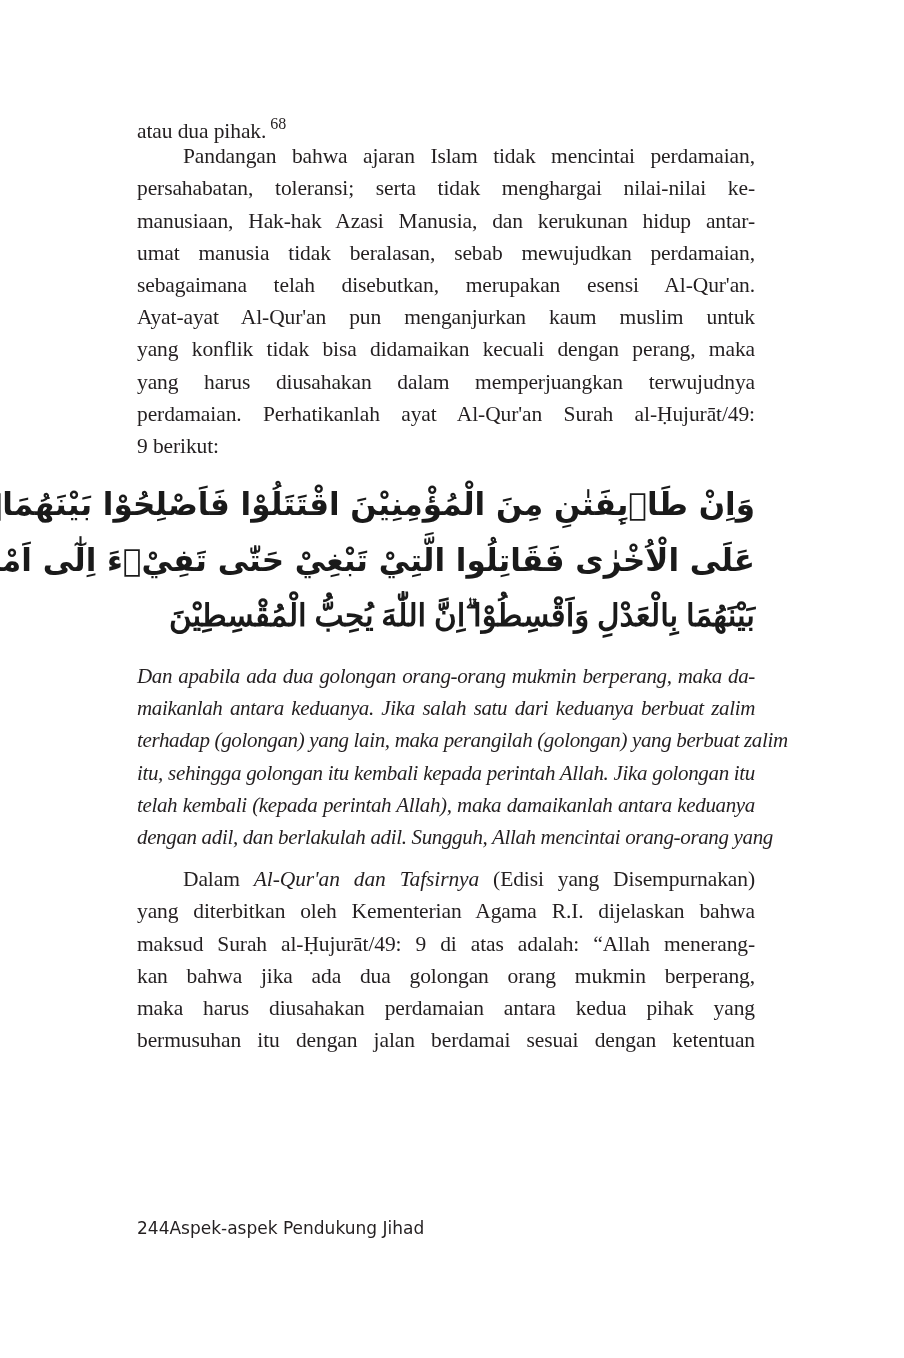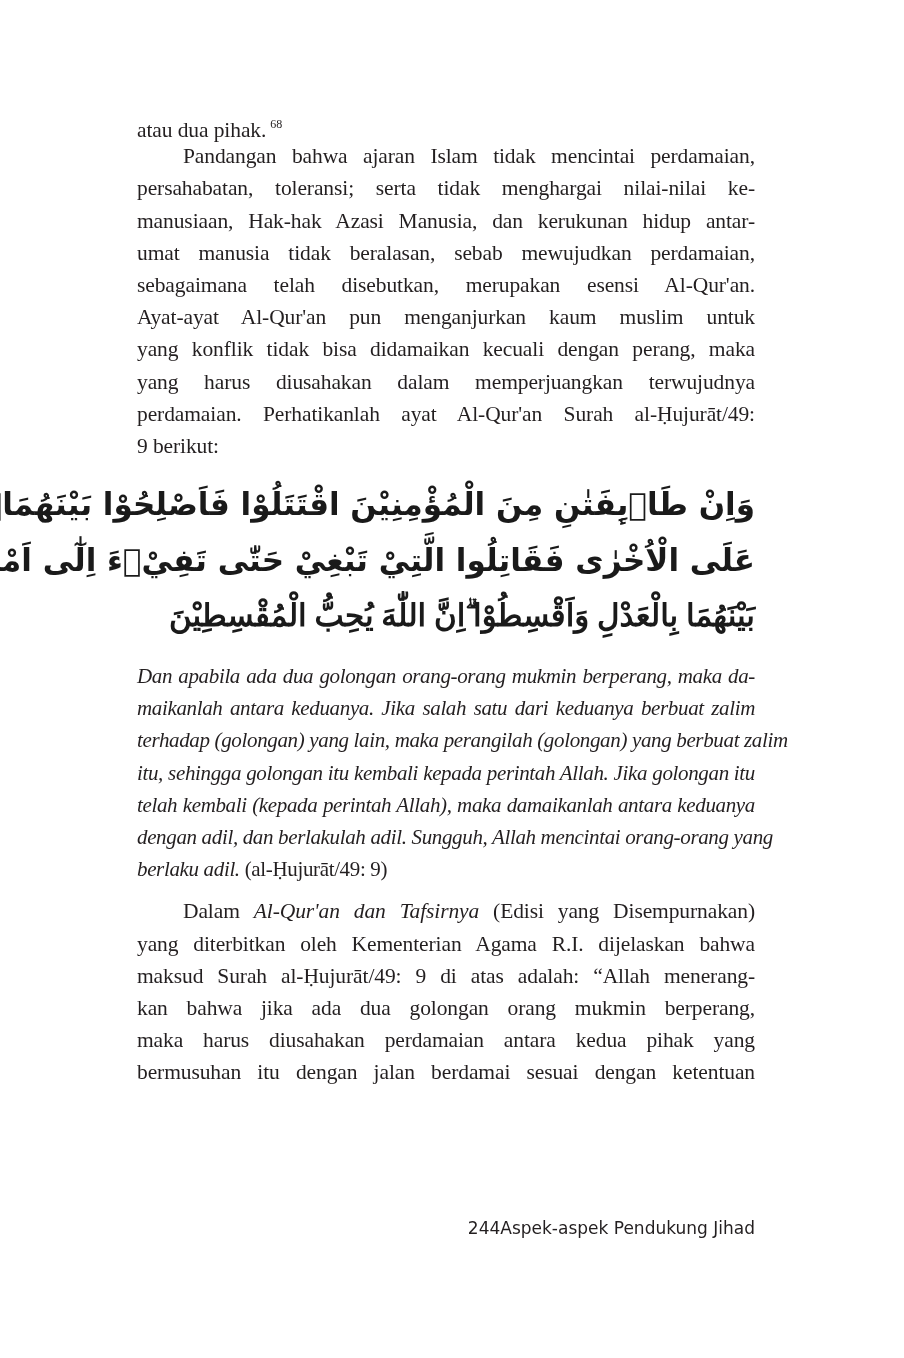--- a/index.html
+++ b/index.html
@@ -10,21 +10,21 @@
     font-size: 21.5px;
     height: 32.2px;
     line-height: 32.2px;
     white-space: nowrap;
     text-align: justify;
     text-align-last: justify;
     letter-spacing: -0.1px;
   }
   .line.last { text-align-last: left; }
   .indent { text-indent: 46px; }
-  sup.fn { font-size: 12px; vertical-align: 9px; margin-left: 4px; }
+  sup.fn { font-size: 16px; vertical-align: 9px; margin-left: 4px; }
   .arabic-block { margin-top: 14px; height: 174px; position: relative; }
   .arabic-line {
     direction: rtl;
     font-family: "DejaVu Sans", sans-serif;
     font-size: 31px;
     height: 56px;
     line-height: 56px;
     text-align: justify;
     text-align-last: justify;
     white-space: nowrap;
@@ -33,21 +33,21 @@
   }
   .arabic-line.last { text-align-last: right; padding-right: 0; font-family: Liberation Serif, serif; }
   .translation { margin-top: 10px; }
   .translation .line { font-style: italic; font-size: 21px; letter-spacing: -0.35px; }
   .translation .line .upright { font-style: normal; }
   .para2 { margin-top: 10px; }
   .it { font-style: italic; margin-top: 8px; }
   .footer {
     position: absolute; top: 1218px; left: 137px; width: 618px;
     font-family: "DejaVu Sans", sans-serif; font-size: 17px;
-    display: flex; justify-content: flex-end; color: #231f20;
+    display: flex; justify-content: flex-start; color: #231f20;
   }
 </style>
 </head>
 <body>
 
 <div class="page">
 
   <div class="line last"><span>atau dua pihak.</span><sup class="fn">68</sup></div>
 
   <div>
@@ -69,21 +69,20 @@
     <div class="arabic-line last">بَيْنَهُمَا بِالْعَدْلِ وَاَقْسِطُوْا ۗاِنَّ اللّٰهَ يُحِبُّ الْمُقْسِطِيْنَ</div>
   </div>
 
   <div class="translation">
     <div class="line">Dan apabila ada dua golongan orang-orang mukmin berperang, maka da-</div>
     <div class="line">maikanlah antara keduanya. Jika salah satu dari keduanya berbuat zalim</div>
     <div class="line">terhadap (golongan) yang lain, maka perangilah (golongan) yang berbuat zalim</div>
     <div class="line">itu, sehingga golongan itu kembali kepada perintah Allah. Jika golongan itu</div>
     <div class="line">telah kembali (kepada perintah Allah), maka damaikanlah antara keduanya</div>
     <div class="line">dengan adil, dan berlakulah adil. Sungguh, Allah mencintai orang-orang yang</div>
-    <div class="line last"><span>berlaku adil.</span> <span class="upright">(al-Ḥujurāt/49: 9)</span></div>
   </div>
 
   <div class="para2">
     <div class="line indent"><span>Dalam </span><span class="it">Al-Qur'an dan Tafsirnya</span><span> (Edisi yang Disempurnakan)</span></div>
     <div class="line">yang diterbitkan oleh Kementerian Agama R.I. dijelaskan bahwa</div>
     <div class="line">maksud Surah al-Ḥujurāt/49: 9 di atas adalah: “Allah menerang-</div>
     <div class="line">kan bahwa jika ada dua golongan orang mukmin berperang,</div>
     <div class="line">maka harus diusahakan perdamaian antara kedua pihak yang</div>
     <div class="line">bermusuhan itu dengan jalan berdamai sesuai dengan ketentuan</div>
   </div>

